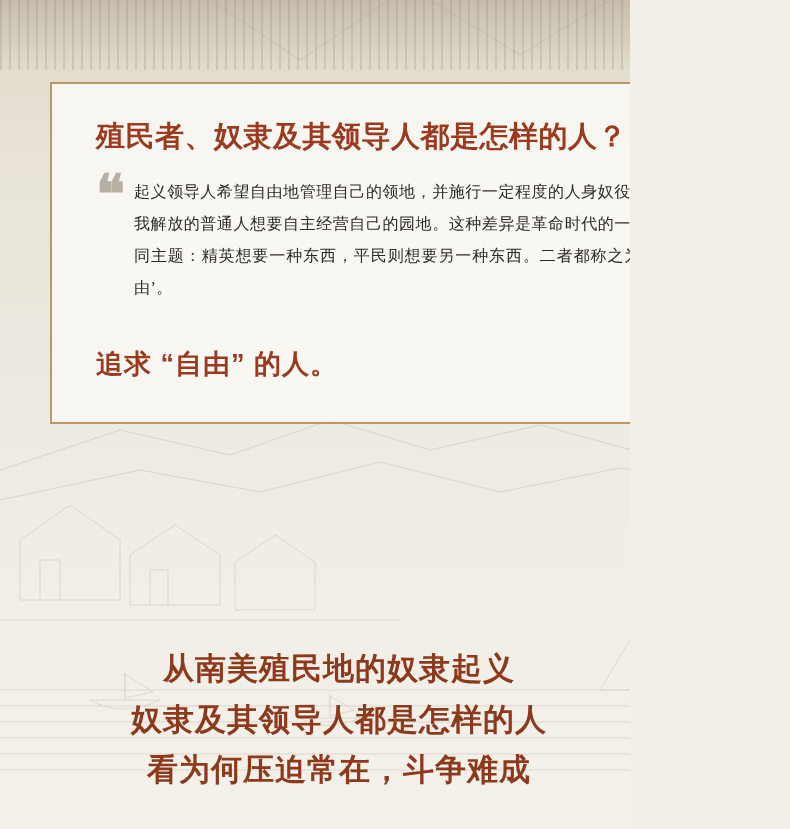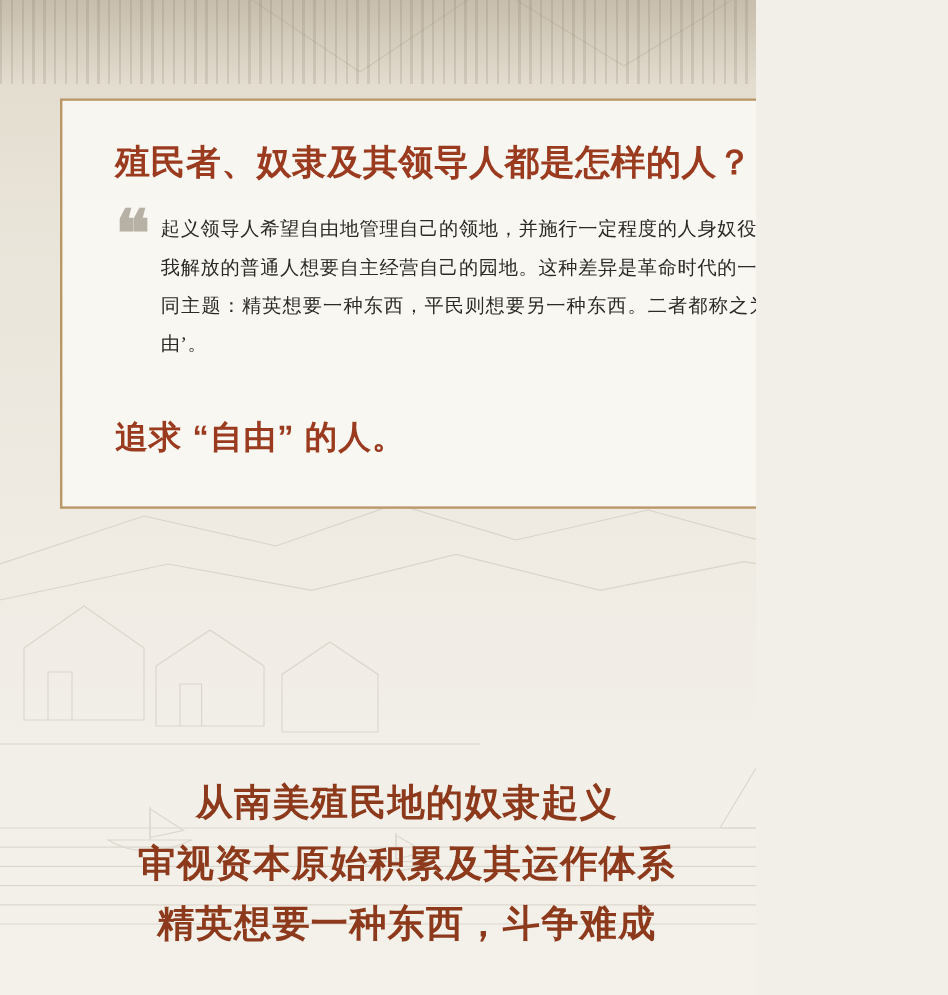--- a/index.html
+++ b/index.html
@@ -176,17 +176,17 @@
       <span class="quote-mark quote-open">❝</span>
       <p class="quote-text">起义领导人希望自由地管理自己的领地，并施行一定程度的人身奴役。自我解放的普通人想要自主经营自己的园地。这种差异是革命时代的一个共同主题：精英想要一种东西，平民则想要另一种东西。二者都称之为‘自由’。</p>
       <span class="quote-mark quote-close">❞</span>
     </div>
 
     <div class="card-footer">追求 “自由” 的人。</div>
   </div>
 
   <div class="headline">
     <div class="headline-line">从南美殖民地的奴隶起义</div>
-    <div class="headline-line">审视资本原始积累及其运作体系</div>
-    <div class="headline-line">精英想要一种东西，斗争难成</div>
+    <div class="headline-line">奴隶及其领导人都是怎样的人</div>
+    <div class="headline-line">看为何压迫常在，斗争难成</div>
   </div>
 
 </div>
 
 </body></html>

